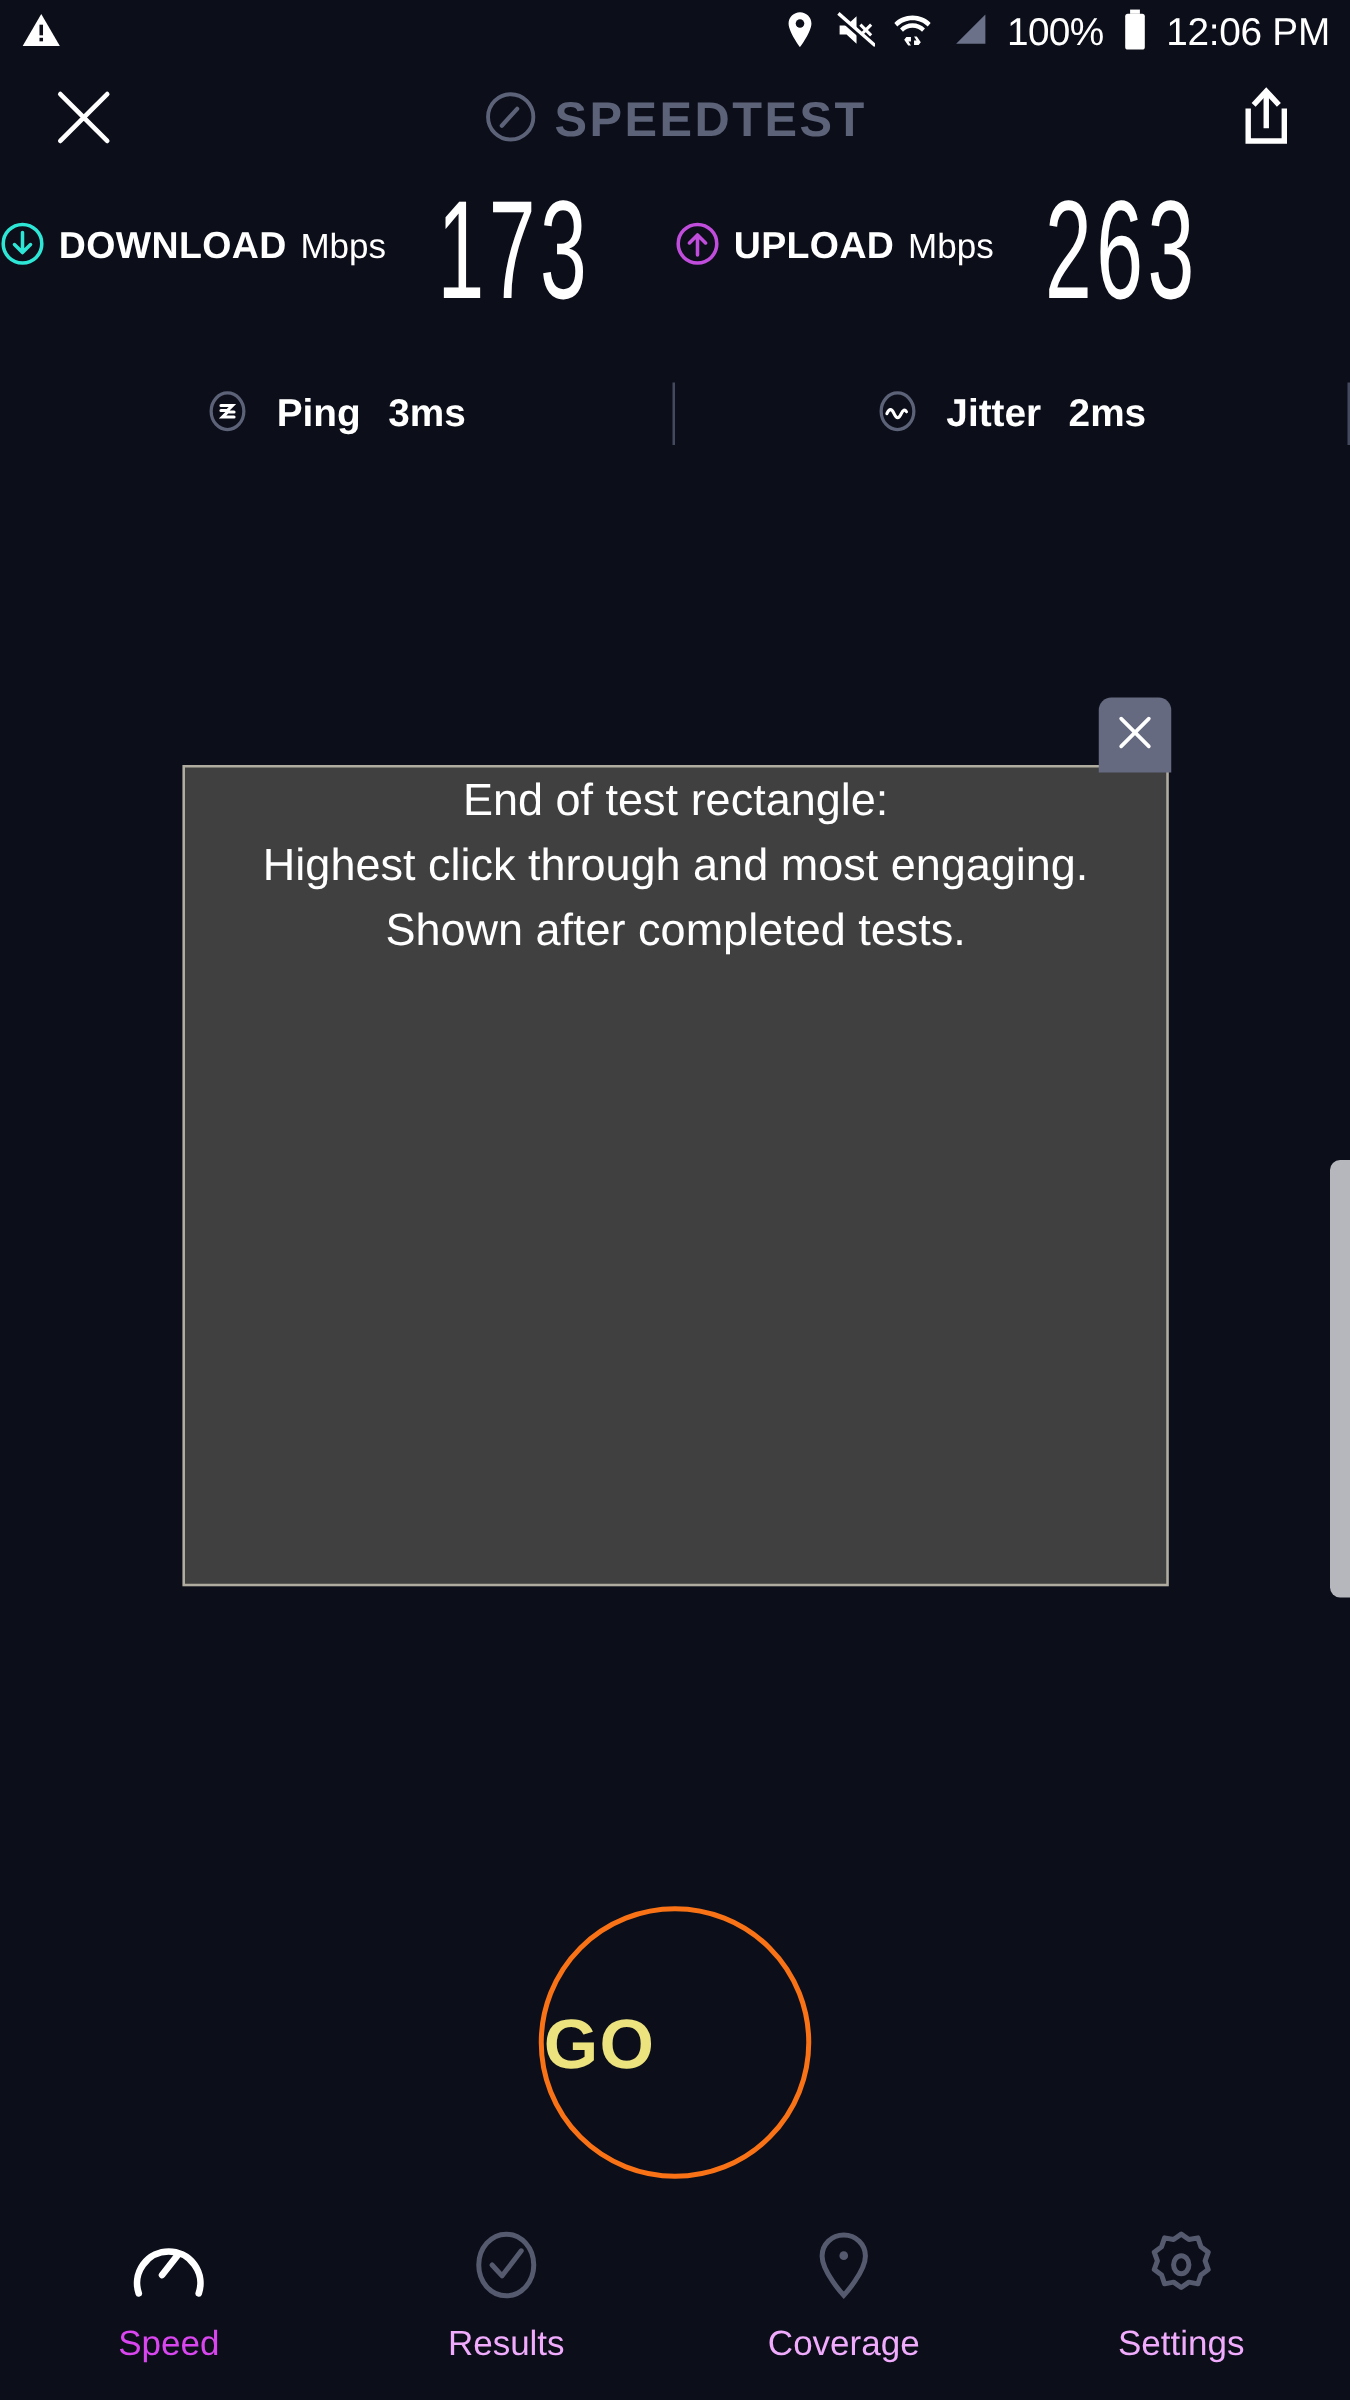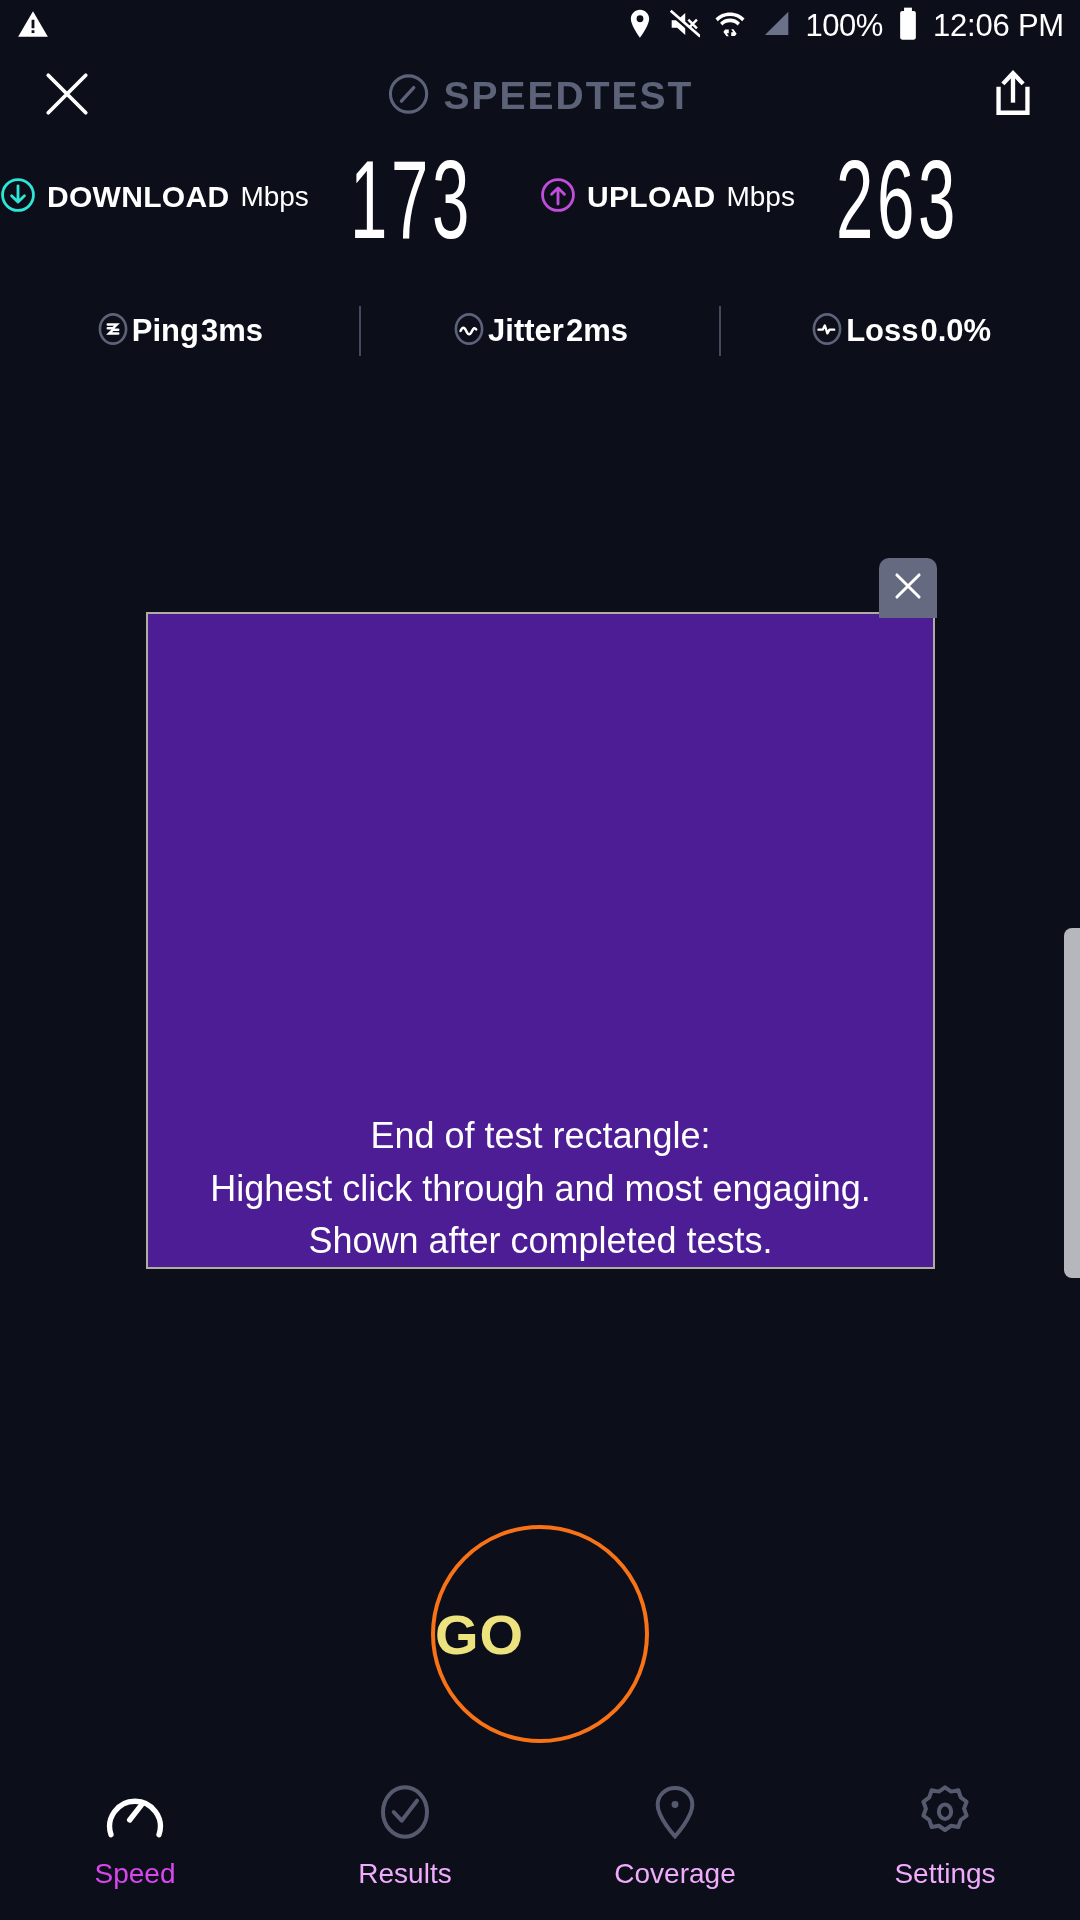--- a/index.html
+++ b/index.html
@@ -80,21 +80,21 @@
     letter-spacing:6px;
     margin-top:4px;
   }
 
   
   .metrics {
     position:absolute; top:300px; left:0; width:1080px; height:62px;
     display:flex; align-items:center;
   }
   .metric {
-    display:flex; align-items:center; gap:2px;
+    display:flex; align-items:center; gap:22px;
     flex:1; justify-content:center;
   }
   .metric-name {
     color:#ffffff; font-size:31px; font-weight:bold;
     font-family:"Liberation Sans", sans-serif;
   }
   .metric-val {
     color:#ffffff; font-size:31px; font-weight:bold;
     font-family:Liberation Sans, sans-serif;
   }
@@ -107,23 +107,23 @@
     position:absolute; left:879px; top:558px;
     width:58px; height:60px;
     background:#656a80;
     border-radius:10px 10px 0 0;
     display:flex; align-items:center; justify-content:center;
     cursor:pointer; z-index:4;
   }
   .ad-rect {
     position:absolute; left:146px; top:612px;
     width:789px; height:657px;
-    background:#4c1d95;
+    background:#404040;
     border:2px solid #b0ada0;
-    display:flex; align-items:flex-end; justify-content:center;
+    display:flex; align-items:flex-start; justify-content:center;
     z-index:3;
   }
   .ad-text {
     color:#ffffff; font-size:36px; line-height:1.45; text-align:center;
     font-family:"Liberation Sans", sans-serif;
     white-space:pre-line;
   }
 
   
   .scrollbar {
@@ -298,30 +298,20 @@
         <ellipse cx="13" cy="13" rx="10" ry="11.2" fill="none" stroke="#5c6278" stroke-width="2"></ellipse>
         <path d="M6.5 14.5 q2.2 -5 4.4 0 q2.2 5 4.4 0 q1.6 -3.6 3.2 -1.2" stroke="#ffffff" stroke-width="1.9" fill="none" stroke-linecap="round"></path>
       </svg>
     </span>
     <span class="metric-name">Jitter</span>
     <span class="metric-val">2ms</span>
   </div>
 
   <div class="metric-divider"></div>
 
-  <div class="metric">
-    <span>
-      <svg width="34" height="34" viewBox="0 0 26 26">
-        <ellipse cx="13" cy="13" rx="10" ry="11.2" fill="none" stroke="#5c6278" stroke-width="2"></ellipse>
-        <path d="M6.5 13.5 h3.2 l1.6 -3.2 l2 6 l1.6 -2.8 h3.6" stroke="#ffffff" stroke-width="1.8" fill="none" stroke-linecap="round" stroke-linejoin="round"></path>
-      </svg>
-    </span>
-    <span class="metric-name">Loss</span>
-    <span class="metric-val">0.0%</span>
-  </div>
 
 </div>
 
 <div class="ad-close">
   <span>
     <svg width="32" height="32" viewBox="0 0 26 26">
       <path d="M4 4 L22 22 M22 4 L4 22" stroke="#ffffff" stroke-width="2.4" fill="none" stroke-linecap="round"></path>
     </svg>
   </span>
 </div>

